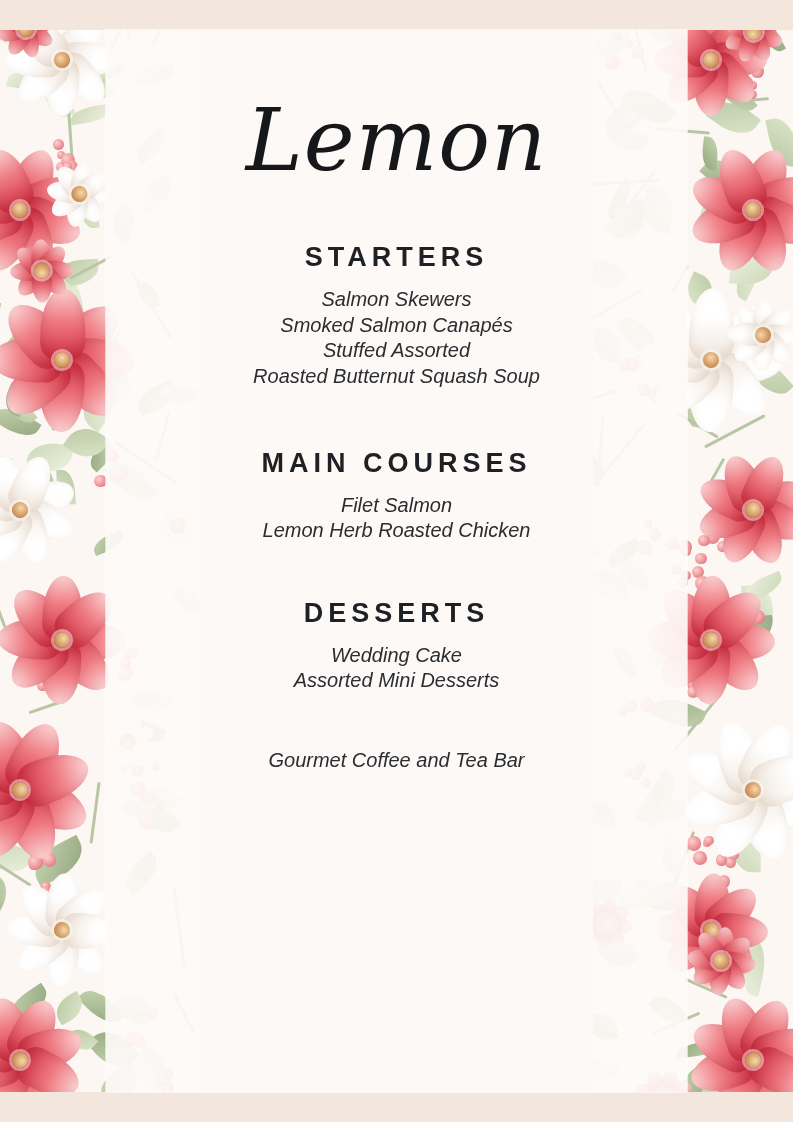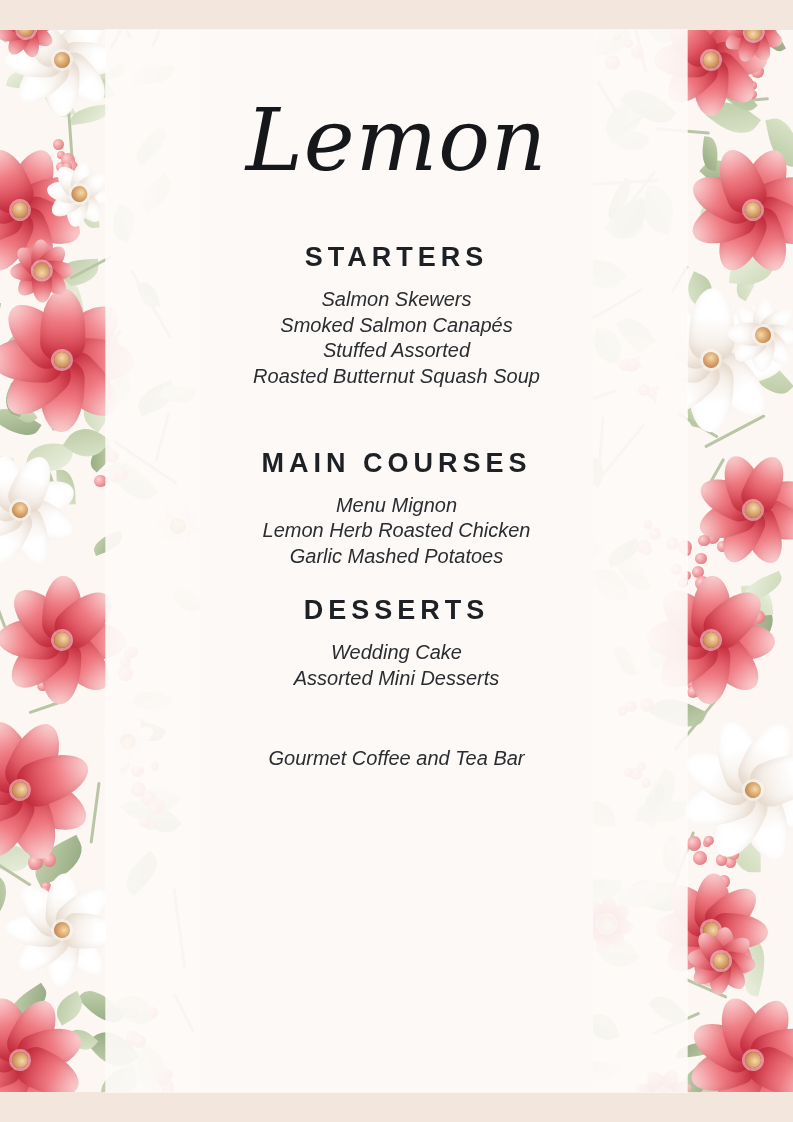--- a/index.html
+++ b/index.html
@@ -127,21 +127,21 @@
   .item {
     font-family: "Liberation Sans", sans-serif;
     font-style: italic;
     font-size: 20px;
     line-height: 1.28;
     color: #2a2d31;
   }
 
   .sp-starters   { margin-top: 60px; }
   .sp-mains      { margin-top: 58px; }
-  .sp-desserts   { margin-top: 26px; }
+  .sp-desserts   { margin-top: 54px; }
   .sp-drinks     { margin-top: 54px; }
 </style>
 </head>
 <body>
 
 <div class="page">
 
   <div class="floral-band left" id="band-left">
       <div class="leaf" style="left: 83.1788px; top: 623.692px; width: 29.9261px; height: 18.3916px; transform: rotate(159.556deg); background: linear-gradient(135deg, rgb(238, 242, 227), rgb(203, 215, 181));"></div>
       <div class="leaf" style="left: 4.92601px; top: 983.124px; width: 46.0403px; height: 21.3948px; transform: rotate(102.398deg); background: linear-gradient(135deg, rgb(201, 215, 180), rgb(143, 164, 124));"></div>
@@ -752,23 +752,22 @@
       <div class="section sp-starters">
         <h2 class="section-title">STARTERS</h2>
         <div class="item">Salmon Skewers</div>
         <div class="item">Smoked Salmon Canapés</div>
         <div class="item">Stuffed Assorted</div>
         <div class="item">Roasted Butternut Squash Soup</div>
       </div>
 
       <div class="section sp-mains">
         <h2 class="section-title">MAIN COURSES</h2>
-        <div class="item">Menu Mignon</div>
+        <div class="item">Filet Salmon</div>
         <div class="item">Lemon Herb Roasted Chicken</div>
-        <div class="item">Garlic Mashed Potatoes</div>
       </div>
 
       <div class="section sp-desserts">
         <h2 class="section-title">DESSERTS</h2>
         <div class="item">Wedding Cake</div>
         <div class="item">Assorted Mini Desserts</div>
       </div>
 
       <div class="section sp-drinks">
         <div class="item">Gourmet Coffee and Tea Bar</div>

